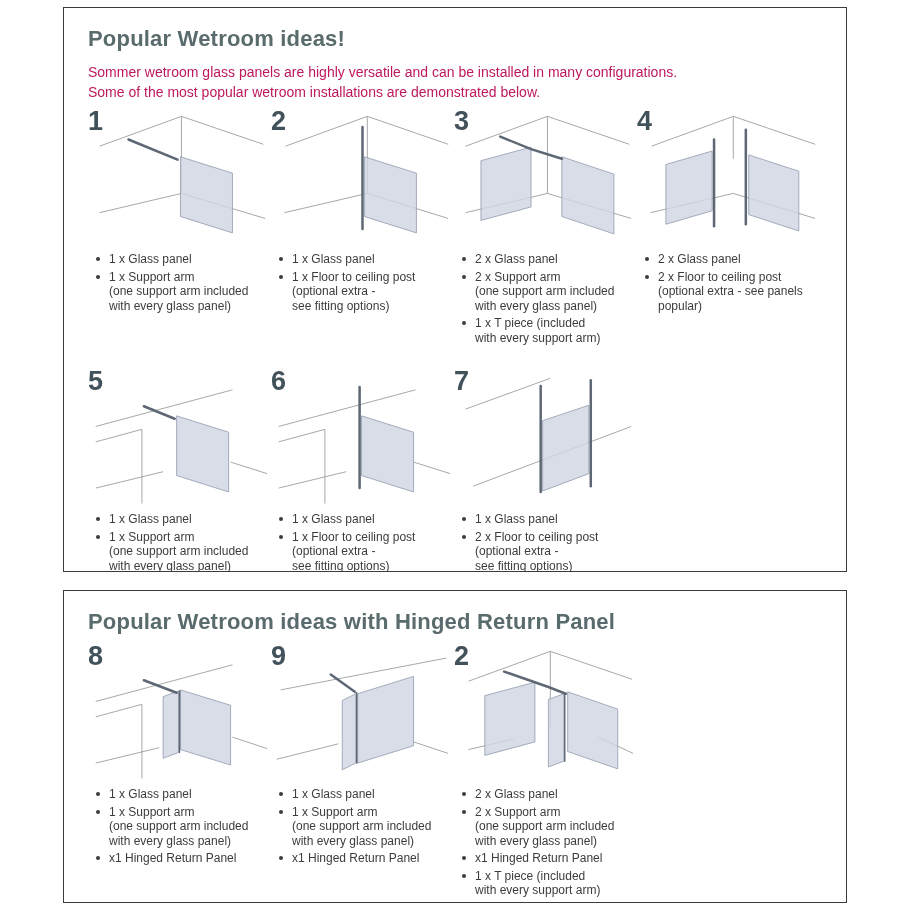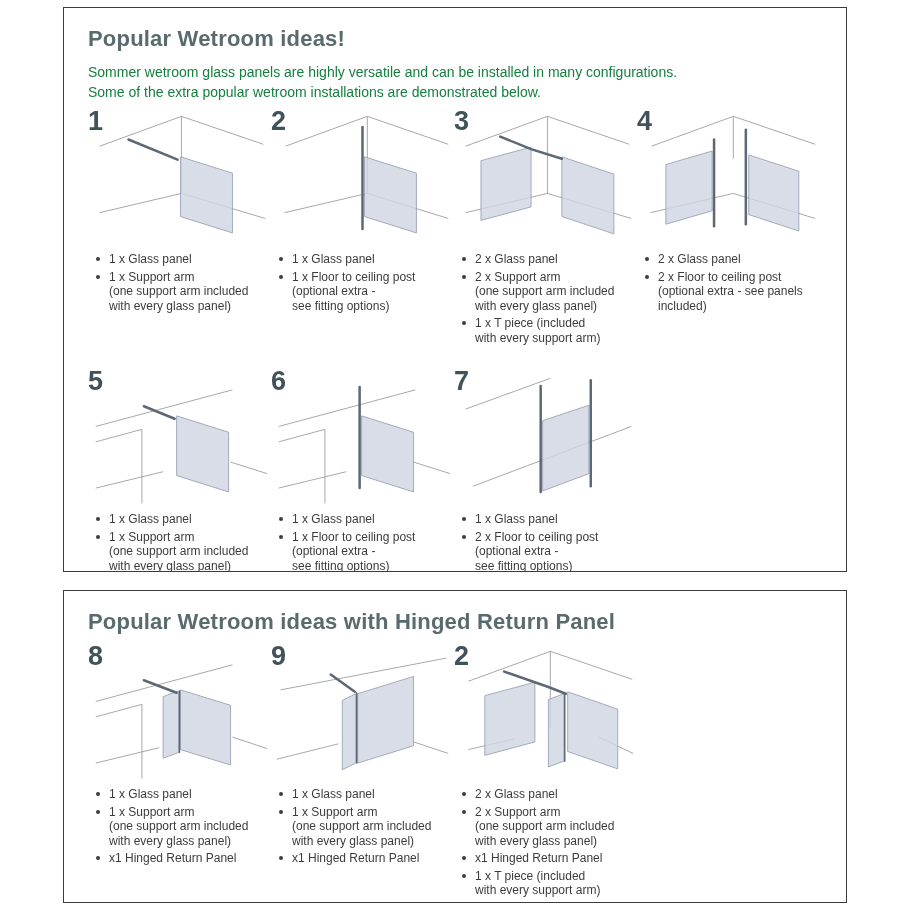--- a/index.html
+++ b/index.html
@@ -25,21 +25,21 @@
   .sec-title{
     font-size:22px;
     font-weight:bold;
     letter-spacing:0.2px;
     color:var(--heading,#5a6b6e);
     margin:4px 0 10px 0;
   }
   .sec-sub{
     font-size:14px;
     line-height:20px;
-    color:#15803d;
+    color:#be185d;
     margin-bottom:8px;
   }
   .grid{
     display:grid;
     grid-template-columns:repeat(4, 183px);
     column-gap:0px;
     row-gap:22px;
     margin-top:4px;
   }
   .item{position:relative;}
@@ -64,21 +64,21 @@
 </style>
 </head>
 <body>
 
 <div class="sheet">
 
   <div class="box box1">
     <div class="sec-title">Popular Wetroom ideas!</div>
     <div class="sec-sub">
       <div>Sommer wetroom glass panels are highly versatile and can be installed in many configurations.</div>
-      <div>Some of the extra popular wetroom installations are demonstrated below.</div>
+      <div>Some of the most popular wetroom installations are demonstrated below.</div>
     </div>
     <div class="grid" id="grid1">
   <div class="item">
     <div class="item-number">1</div>
     <div class="diagram">
             <svg viewBox="0 0 190 140" xmlns="http://www.w3.org/2000/svg">
     <path d="M97,6 L12,37 M97,6 L182,35 M97,6 V86 M12,106 L97,86 L184,112" stroke="#9a9a9a" stroke-width="0.9" fill="none"></path>
     <path d="M96,48 L150,65 L150,127 L96,110 Z" fill="#cfd6e2" fill-opacity="0.82" stroke="#98a0b2" stroke-width="0.9"></path>
     <path d="M42,30 L93,51" stroke="#5d6874" stroke-width="2.6" stroke-linecap="round" fill="none"></path>
             </svg>
@@ -179,21 +179,21 @@
               <span class="dot"></span>
               <div class="lines">
                 <div>2 x Glass panel</div>
               </div>
             </div>
             <div class="bullet">
               <span class="dot"></span>
               <div class="lines">
                 <div>2 x Floor to ceiling post</div>
                 <div>(optional extra - see panels</div>
-                <div>included)</div>
+                <div>popular)</div>
               </div>
             </div>
           </div>
   </div>
 
   <div class="item">
     <div class="item-number">5</div>
     <div class="diagram">
             <svg viewBox="0 0 190 140" xmlns="http://www.w3.org/2000/svg">
     <path d="M8,58 L150,20 M8,74 L56,61 M56,61 V138 M8,122 L78,105 M148,95 L186,107" stroke="#9a9a9a" stroke-width="0.9" fill="none"></path>

